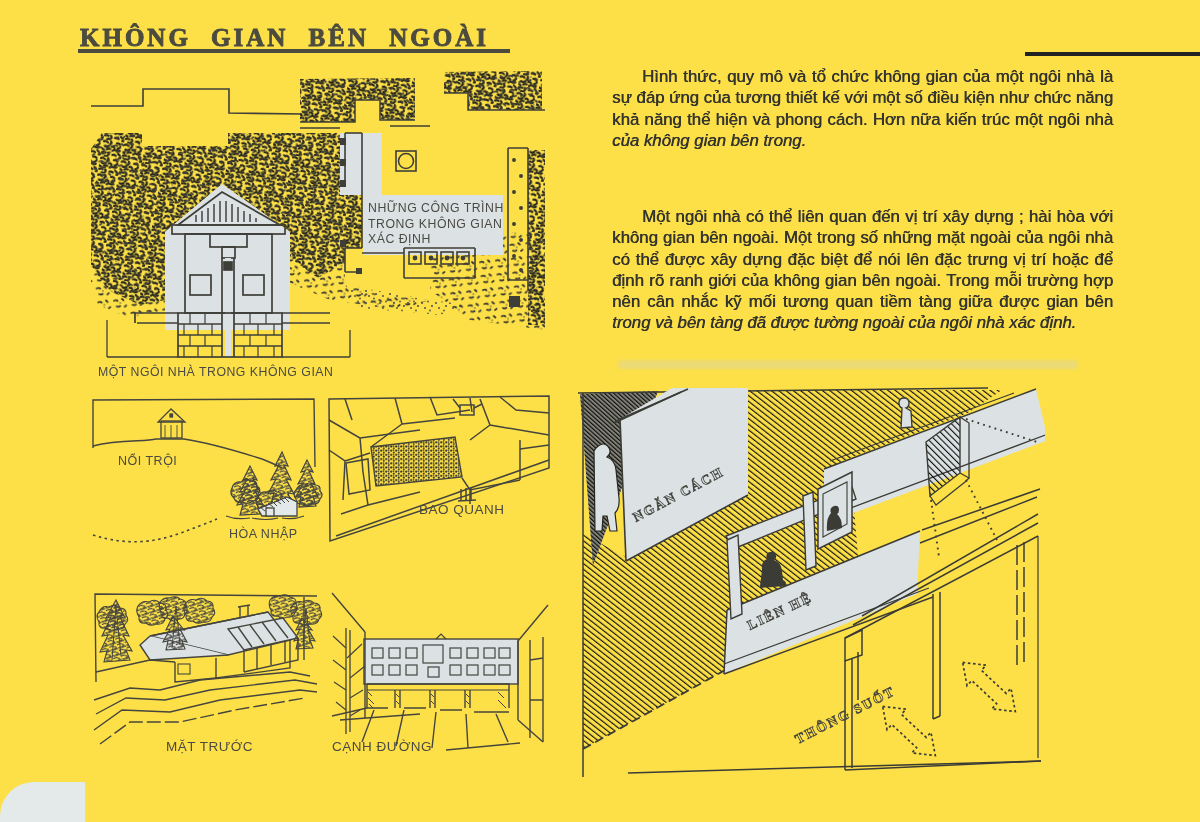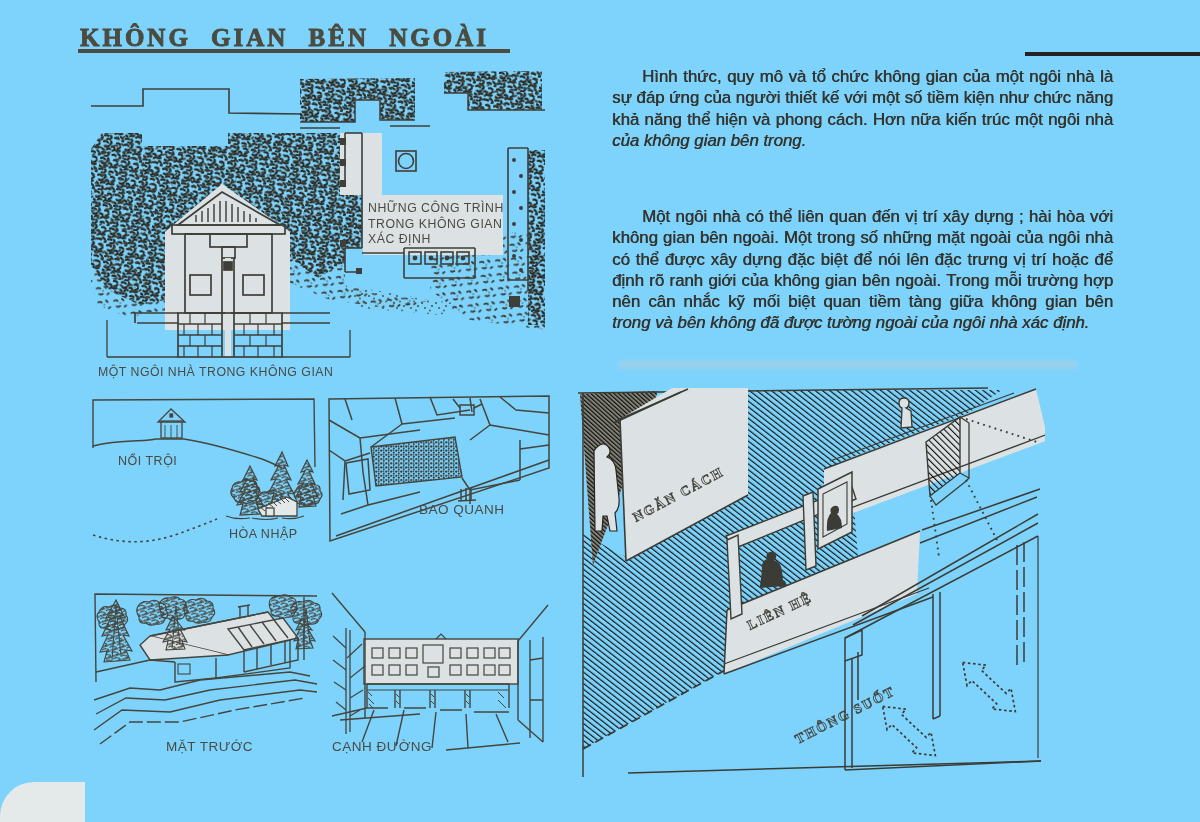--- a/index.html
+++ b/index.html
@@ -1,16 +1,16 @@
 <!DOCTYPE html>
 <html><head>
 <meta charset="utf-8">
 <style>
   html,body{margin:0;padding:0;}
-  #page{position:relative;width:1200px;height:822px;background:#7dd3fc;overflow:hidden;
+  #page{position:relative;width:1200px;height:822px;background:#fde047;overflow:hidden;
         font-family:"Liberation Sans",sans-serif;}
   .abs{position:absolute;}
   #title{left:80px;top:24px;font-family:"Liberation Serif",serif;font-weight:bold;
          font-size:25px;color:#4b4b3f;letter-spacing:3px;word-spacing:11px;-webkit-text-stroke:0.9px #4b4b3f;
          transform:scale(1.0,1.0);transform-origin:left top;white-space:nowrap;}
   #rule{left:78px;top:49px;width:432px;height:4px;background:#4b4b3f;}
   #bar{left:1025px;top:52px;width:175px;height:4px;background:#222;}
   .bodytxt{width:501px;color:#35352f;font-size:16.8px;line-height:21.3px;text-shadow:0.5px 0 0 #35352f;}
   .bodytxt .ln{text-align:justify;text-align-last:justify;white-space:nowrap;}
   .bodytxt .last{text-align:right;text-align-last:left;font-style:italic;}
@@ -20,31 +20,31 @@
 <body>
 <div id="page">
   <div class="abs" style="left:0;top:782px;width:85px;height:40px;background:#e4e9e9;border-radius:34px 0 0 0;"></div>
   <div class="abs" style="left:618px;top:360px;width:460px;height:9px;background:#c9d0d3;opacity:.33;filter:blur(1.4px);border-radius:4px;"></div>
   <div class="abs" id="title">KHÔNG GIAN BÊN NGOÀI</div>
   <div class="abs" id="rule"></div>
   <div class="abs" id="bar"></div>
 
   <div class="abs bodytxt" style="left:612px;top:66px;">
     <div class="ln" style="text-indent:30px">Hình thức, quy mô và tổ chức không gian của một ngôi nhà là</div>
-    <div class="ln">sự đáp ứng của người thiết kế với một số tiềm kiện như chức năng</div>
+    <div class="ln">sự đáp ứng của tương thiết kế với một số điều kiện như chức năng</div>
     <div class="ln">khả năng thể hiện và phong cách.  Hơn nữa kiến trúc một ngôi nhà</div>
     <div class="ln last">của không gian bên trong.</div>
   </div>
   <div class="abs bodytxt" style="left:612px;top:206px;">
     <div class="ln" style="text-indent:30px">Một ngôi nhà có thể liên quan đến vị trí xây dựng ; hài hòa với</div>
     <div class="ln">không gian bên ngoài. Một trong số những mặt ngoài của ngôi nhà</div>
     <div class="ln">có thể được xây dựng đặc biệt để nói lên đặc trưng vị trí hoặc để</div>
     <div class="ln">định rõ ranh giới của không gian bên ngoài. Trong mỗi trường hợp</div>
-    <div class="ln">nên cân nhắc kỹ mối biệt quan tiềm tàng giữa không gian bên</div>
-    <div class="ln last">trong và bên không đã được tường ngoài của ngôi nhà xác định.</div>
+    <div class="ln">nên cân nhắc kỹ mối tương quan tiềm tàng giữa được gian bên</div>
+    <div class="ln last">trong và bên tàng đã được tường ngoài của ngôi nhà xác định.</div>
   </div>
 
   <svg class="abs" id="plan" style="left:0;top:0;" width="600" height="400" viewBox="0 0 600 400">
     <defs>
       <pattern id="stip" width="21" height="17" patternUnits="userSpaceOnUse" patternTransform="rotate(10)">
         <g stroke="#26261f" fill="none" stroke-width="2.2" stroke-linecap="round">
           <path d="M1,2 q2,-1.5 4,0.5"></path>
           <path d="M8,1 q1.5,1.5 -0.5,3"></path>
           <path d="M2.5,6.5 q2,1 4,-0.5"></path>
           <path d="M9.5,6 q2,-1 3,1"></path>

